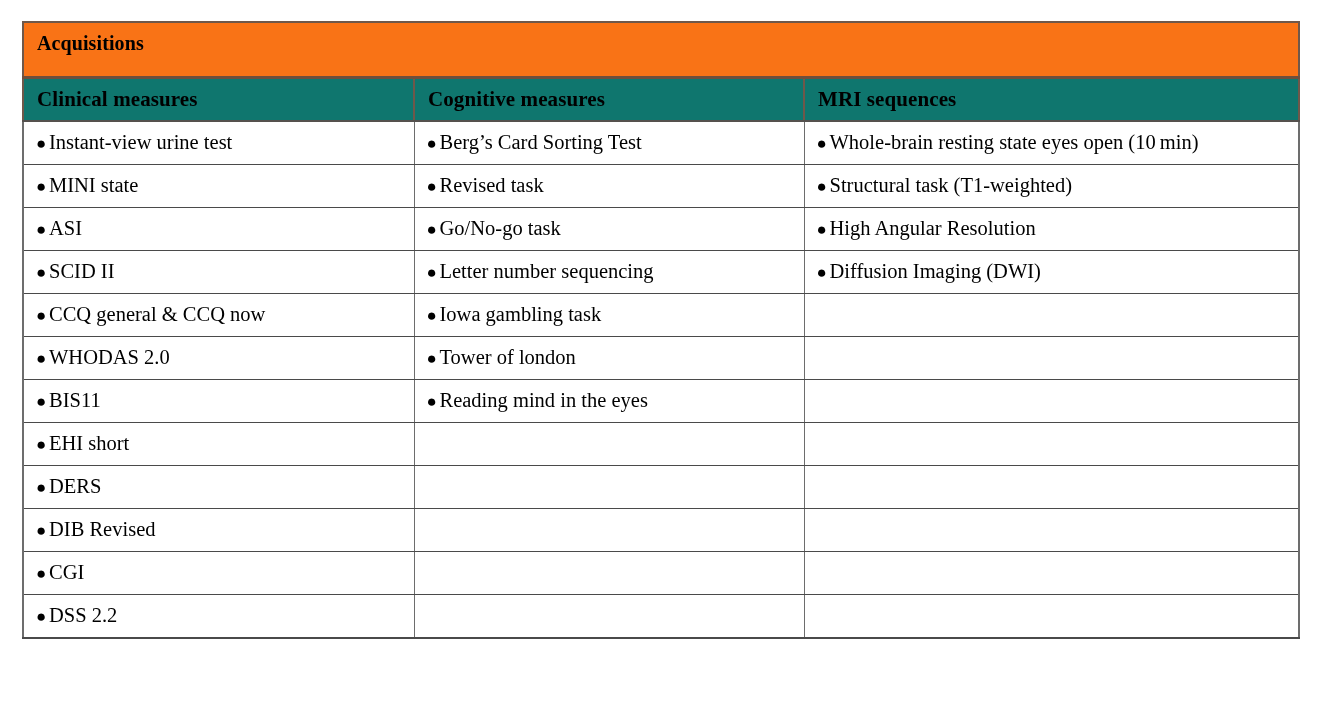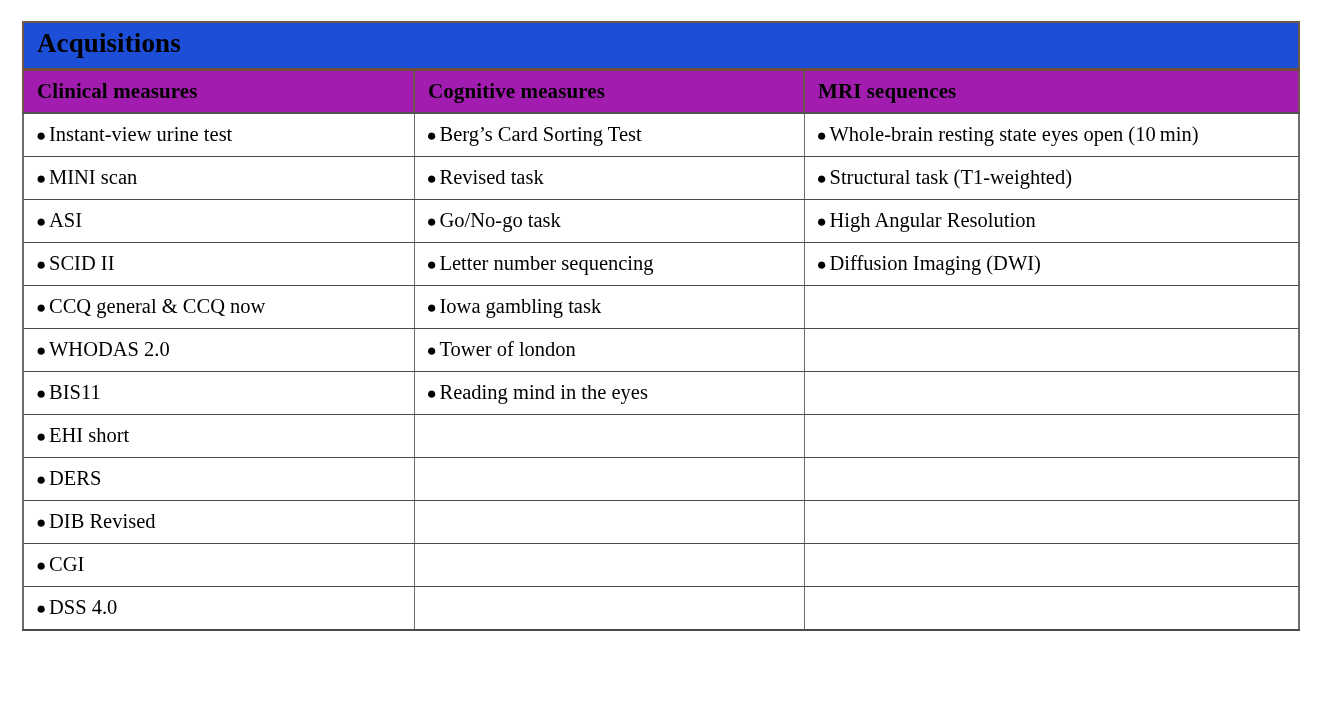--- a/index.html
+++ b/index.html
@@ -35,39 +35,39 @@
     width: 1276px;
     background: #ffffff;
   }
 
   table.acq col.c1 { width: 391px; }
   table.acq col.c2 { width: 390px; }
   table.acq col.c3 { width: 495px; }
 
   
   tr.title-row > td {
-    background: #1d4ed8;
+    background: #f97316;
     height: 41px;
-    padding: 0 0 4px 13px;
+    padding: 0 0 12px 13px;
     font-weight: bold;
-    font-size: 27px;
+    font-size: 20px;
     line-height: 41px;
     vertical-align: middle;
     border-top: 2px solid #6f584a;
     border-left: 2px solid #6f584a;
     border-right: 2px solid #6f584a;
     border-bottom: 3px solid #6b4staff;
     border-bottom: 3px solid #6f4f3c;
     letter-spacing: 0.1px;
     white-space: nowrap;
   }
 
   
   tr.head-row > th {
-    background: #a21caf;
+    background: #0f766e;
     height: 41px;
     padding: 0 0 0 13px;
     font-weight: bold;
     font-size: 21px;
     line-height: 41px;
     text-align: left;
     vertical-align: middle;
     border-left: 2px solid #6f584a;
     border-right: 2px solid #6f584a;
     border-bottom: 2px solid #55514e;
@@ -142,21 +142,21 @@
             </td>
             <td>
               <span class="cell-inner"><span class="bullet">●</span><span class="item-text">Berg’s Card Sorting Test</span></span>
             </td>
             <td>
               <span class="cell-inner"><span class="bullet">●</span><span class="item-text">Whole-brain resting state eyes open (10 min)</span></span>
             </td>
           </tr>
           <tr class="body-row">
             <td>
-              <span class="cell-inner"><span class="bullet">●</span><span class="item-text">MINI scan</span></span>
+              <span class="cell-inner"><span class="bullet">●</span><span class="item-text">MINI state</span></span>
             </td>
             <td>
               <span class="cell-inner"><span class="bullet">●</span><span class="item-text">Revised task</span></span>
             </td>
             <td>
               <span class="cell-inner"><span class="bullet">●</span><span class="item-text">Structural task (T1-weighted)</span></span>
             </td>
           </tr>
           <tr class="body-row">
             <td>
@@ -252,21 +252,21 @@
             </td>
             <td>
               <span class="empty-cell"></span>
             </td>
             <td>
               <span class="empty-cell"></span>
             </td>
           </tr>
           <tr class="body-row">
             <td>
-              <span class="cell-inner"><span class="bullet">●</span><span class="item-text">DSS 4.0</span></span>
+              <span class="cell-inner"><span class="bullet">●</span><span class="item-text">DSS 2.2</span></span>
             </td>
             <td>
               <span class="empty-cell"></span>
             </td>
             <td>
               <span class="empty-cell"></span>
             </td>
           </tr>
         </tbody>
     </table>

